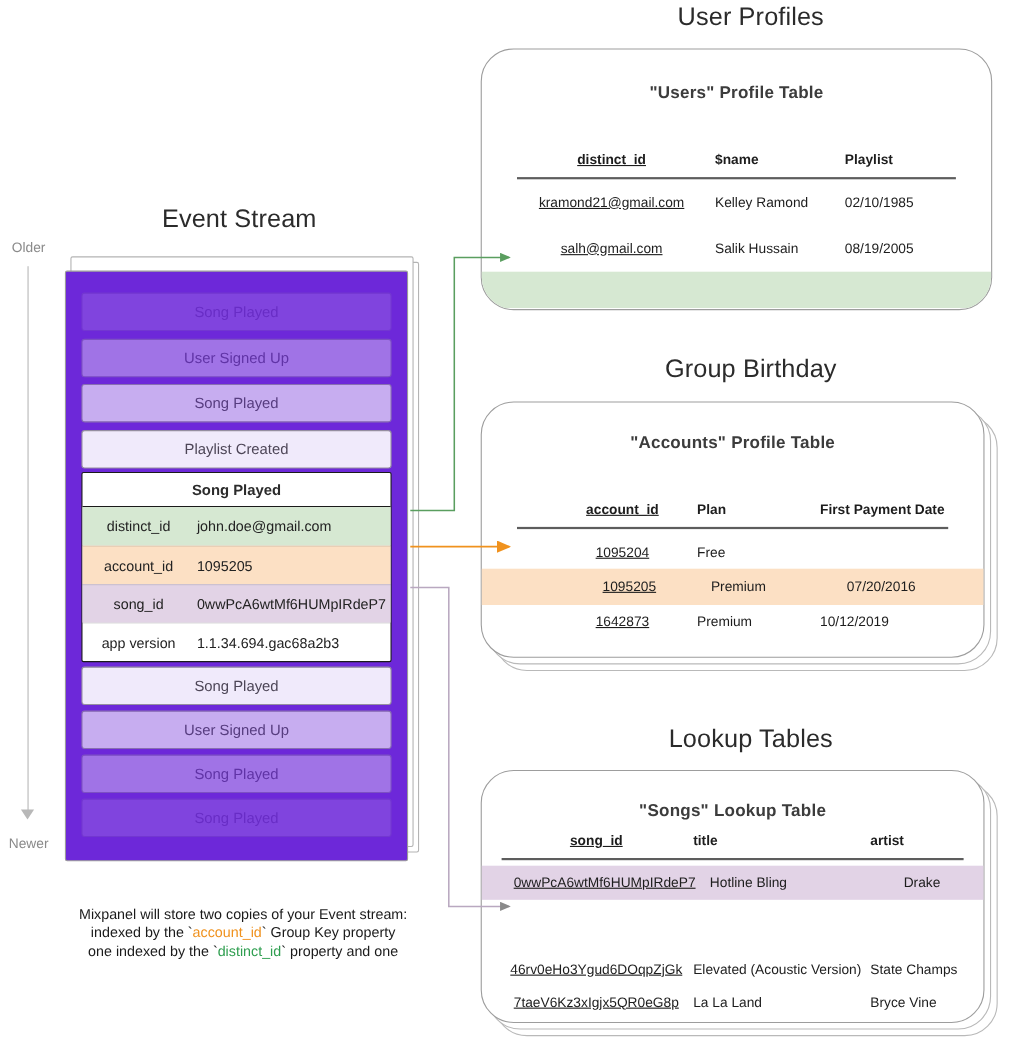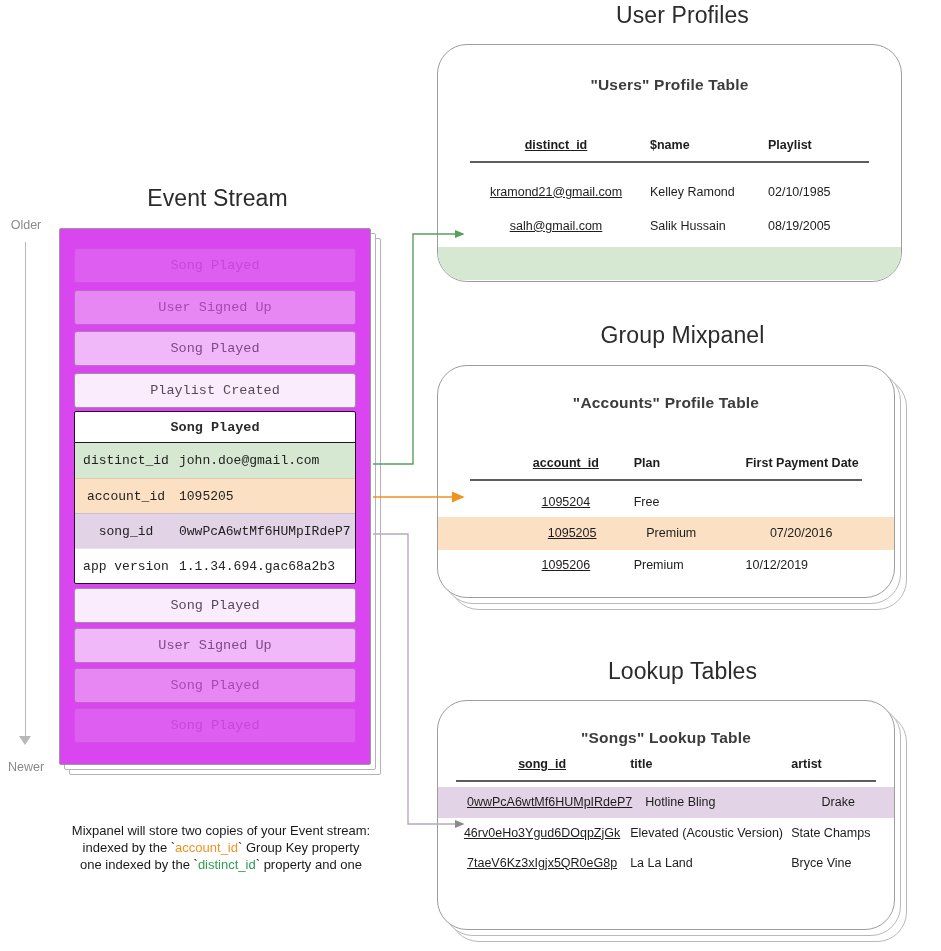--- a/index.html
+++ b/index.html
@@ -62,26 +62,25 @@
   .es-shadow {
     position: absolute;
     border: 1.5px solid #b4b4b4;
     background: #ffffff;
     border-radius: 2px;
   }
   #es-shadow-2 { left: 10px; top: 10px; width: 310px; height: 535px; }
   #es-shadow-1 { left: 5px;  top: 5px;  width: 310px; height: 535px; }
   #event-stream-card {
     position: absolute;
-    left: 0px; top: 0px;
+    left: 0px; top: 18px;
     width: 310px; height: 535px;
     border: 1.5px solid #9a9a9a;
-    background: #d946ef;
+    background: #6d28d9;
     border-radius: 2px;
-    font-family: Liberation Mono, monospace;
   }
   .event-row {
     position: absolute;
     left: 14px;
     width: 282px;
     height: 35px;
     box-sizing: border-box;
     border: 1px solid #9a9a9a;
     border-radius: 3px;
     display: flex;
@@ -221,21 +220,21 @@
     position: absolute;
     left: 0; top: 0;
     width: 941px; height: 951px;
     pointer-events: none;
   }
 </style>
 </head>
 <body>
 
 <div class="section-title" id="title-user-profiles">User Profiles</div>
-<div class="section-title" id="title-group-profiles">Group Mixpanel</div>
+<div class="section-title" id="title-group-profiles">Group Birthday</div>
 <div class="section-title" id="title-lookup-tables">Lookup Tables</div>
 <div class="section-title" id="title-event-stream">Event Stream</div>
 
 <div id="timeline">
   <div class="timeline-label" id="timeline-older">Older</div>
   <div id="timeline-line"></div>
   <div id="timeline-arrowhead"></div>
   <div class="timeline-label" id="timeline-newer">Newer</div>
 </div>
 
@@ -300,21 +299,21 @@
     <div class="panel-title" style="position:absolute; left:0; right:0; top:31px;">"Users" Profile Table</div>
     <div class="dtable" id="users-table">
       <div class="dt-head" style="padding-left:32px;">
         <div class="dt-c1"><span>distinct_id</span></div>
         <div class="dt-c2">$name</div>
         <div class="dt-c3">Playlist</div>
       </div>
       <div class="dt-rule" style="margin:0 32px 0 32px;"></div>
       <div class="dt-body">
         <div class="dt-spacer"></div>
-        <div class="dt-row" style="padding-left:32px;align-items:flex-end;">
+        <div class="dt-row" style="padding-left:32px;">
           <div class="dt-c1"><span class="idlink">kramond21@gmail.com</span></div>
           <div class="dt-c2">Kelley Ramond</div>
           <div class="dt-c3">02/10/1985</div>
         </div>
         <div class="dt-spacer"></div>
         <div class="dt-spacer"></div>
         <div class="dt-row" style="padding-left:32px;">
           <div class="dt-c1"><span class="idlink">salh@gmail.com</span></div>
           <div class="dt-c2">Salik Hussain</div>
           <div class="dt-c3">08/19/2005</div>
@@ -348,21 +347,21 @@
           <div class="dt-c1"><span class="idlink">1095204</span></div>
           <div class="dt-c2">Free</div>
           <div class="dt-c3"></div>
         </div>
         <div class="dt-row" style="height:33px; background:#fce0c4; margin-left:-40px; margin-right:-40px; padding-left:108px;">
           <div class="dt-c1"><span class="idlink">1095205</span></div>
           <div class="dt-c2">Premium</div>
           <div class="dt-c3">07/20/2016</div>
         </div>
         <div class="dt-row" style="padding-left:68px;">
-          <div class="dt-c1"><span class="idlink">1095206</span></div>
+          <div class="dt-c1"><span class="idlink">1642873</span></div>
           <div class="dt-c2">Premium</div>
           <div class="dt-c3">10/12/2019</div>
         </div>
         <div class="dt-row" style="padding-left:68px;margin-top:27px;">
           <div class="dt-c1"><span class="idlink">1095207</span></div>
           <div class="dt-c2">Free</div>
           <div class="dt-c3"></div>
         </div>
       </div>
     </div>
@@ -381,21 +380,21 @@
         <div class="dt-c3">artist</div>
       </div>
       <div class="dt-rule" style="margin:0 18px 0 18px;"></div>
       <div class="dt-body">
         <div class="dt-spacer" style="height:5px;"></div>
         <div class="dt-row" style="height:31px; background:#e2d3e6; margin-left:-40px; margin-right:-40px; padding-left:64px;">
           <div class="dt-c1"><span class="idlink">0wwPcA6wtMf6HUMpIRdeP7</span></div>
           <div class="dt-c2">Hotline Bling</div>
           <div class="dt-c3">Drake</div>
         </div>
-        <div class="dt-row" style="padding-left:24px;">
+        <div class="dt-row" style="padding-left:24px;margin-top:48px;">
           <div class="dt-c1"><span class="idlink">46rv0eHo3Ygud6DOqpZjGk</span></div>
           <div class="dt-c2">Elevated (Acoustic Version)</div>
           <div class="dt-c3">State Champs</div>
         </div>
         <div class="dt-row" style="padding-left:24px;">
           <div class="dt-c1"><span class="idlink">7taeV6Kz3xIgjx5QR0eG8p</span></div>
           <div class="dt-c2">La La Land</div>
           <div class="dt-c3">Bryce Vine</div>
         </div>
       </div>

